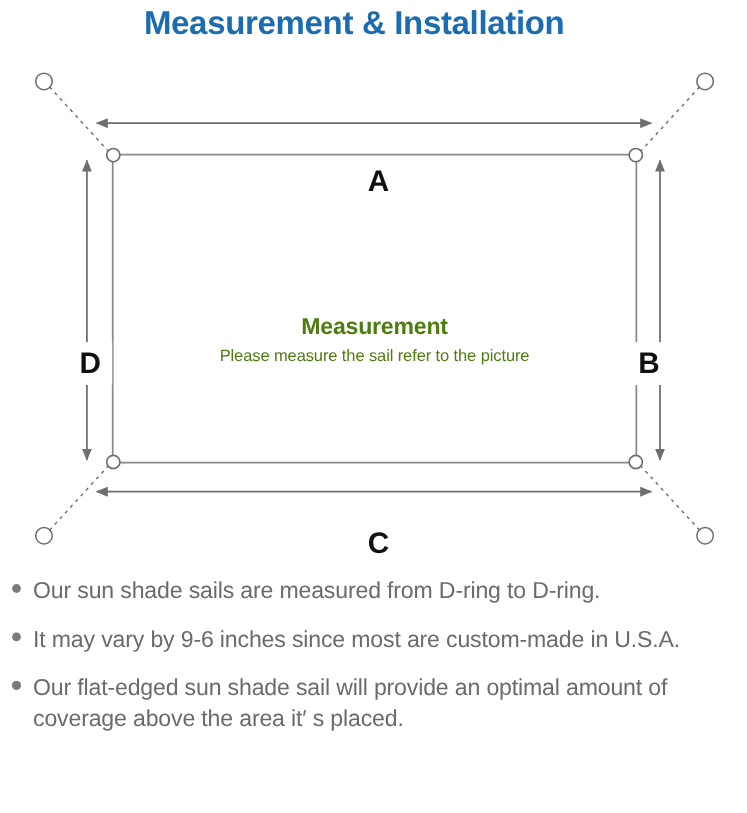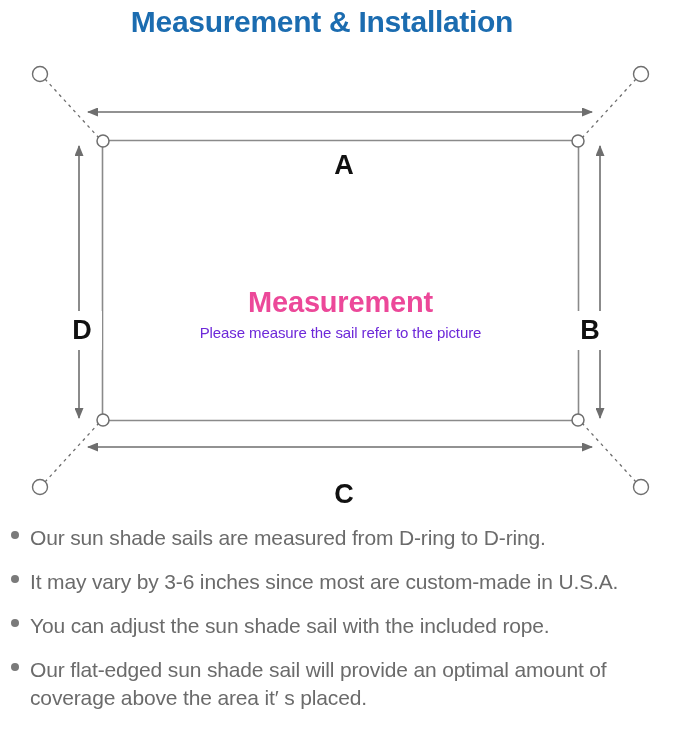--- a/index.html
+++ b/index.html
@@ -58,30 +58,30 @@
   #label-b { left: 570px; top: 261px; width: 34px; padding: 6px 3px; }
 
   #center-block {
     position: absolute;
     left: 102px;
     top: 236px;
     width: 477px;
     text-align: center;
   }
   #center-heading {
-    font-size: 29px;
+    font-size: 21px;
     font-weight: bold;
-    color: #ec4899;
+    color: #4d7c0f;
     line-height: 1.15;
     letter-spacing: -0.2px;
   }
   #center-sub {
     margin-top: 5px;
     font-size: 15px;
-    color: #6d28d9;
+    color: #4d7c0f;
     line-height: 1.2;
     letter-spacing: -0.1px;
   }
 
   
   #notes {
     position: absolute;
     left: 0;
     top: 524px;
     width: 679px;
@@ -160,23 +160,22 @@
   </div>
 </div>
 
 <div id="notes">
   <div class="note-item">
     <span class="note-bullet"></span>
     <span>Our sun shade sails are measured from D-ring to D-ring.</span>
   </div>
   <div class="note-item">
     <span class="note-bullet"></span>
-    <span>It may vary by 3-6 inches since most are custom-made in U.S.A.</span>
+    <span>It may vary by 9-6 inches since most are custom-made in U.S.A.</span>
   </div>
   <div class="note-item">
     <span class="note-bullet"></span>
-    <span>You can adjust the sun shade sail with the included rope.</span>
   </div>
   <div class="note-item">
     <span class="note-bullet"></span>
     <span>Our flat-edged sun shade sail will provide an optimal amount of coverage above the area it′ s placed.</span>
   </div>
 </div>
 
 </body></html>

